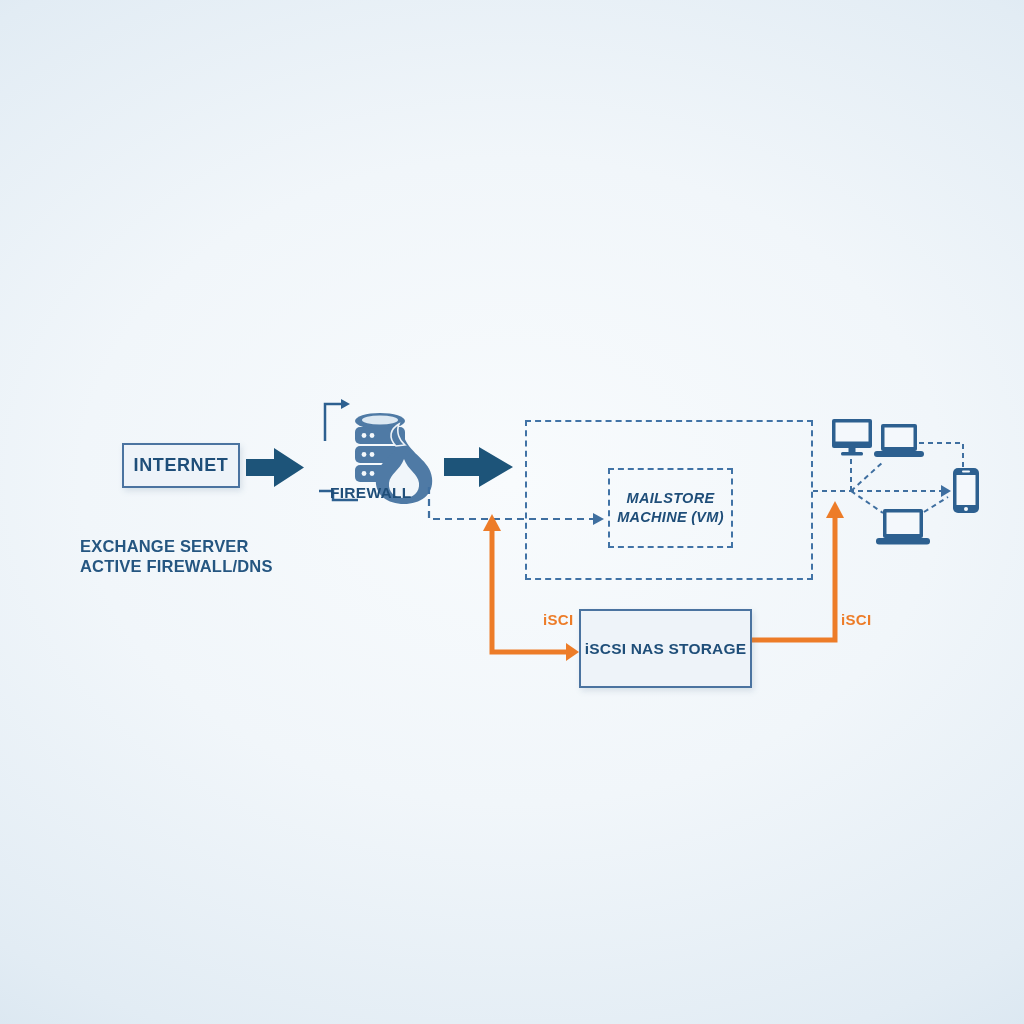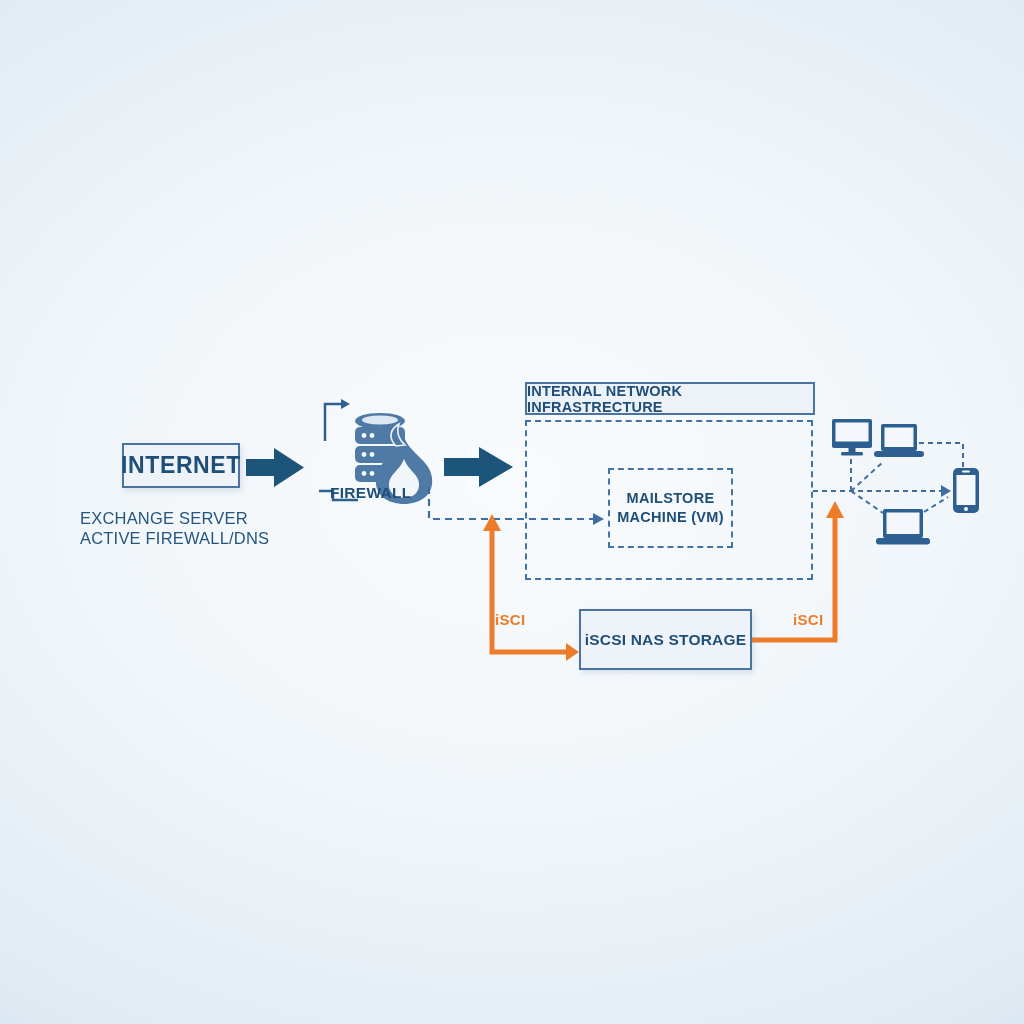--- a/index.html
+++ b/index.html
@@ -17,30 +17,30 @@
   .box{
     background:#eef3f9;border:2px solid #4b73a0;
     display:flex;align-items:center;justify-content:center;
     color:#1f4e79;font-weight:bold;
     box-shadow:2px 3px 6px rgba(90,120,150,0.18);
   }
   .dashed-box{
     border:2px dashed #4173a6;background:transparent;
   }
   .lbl{color:#1f4e79;font-weight:bold;letter-spacing:0.3px;}
-  .internet-box{left:122px;top:443px;width:118px;height:45px;font-size:23px;letter-spacing:0.6px;}
-  .ext-label{left:80px;top:508px;font-size:16.5px;line-height:20px;color:#255681;font-weight:normal;letter-spacing:0.2px;}
+  .internet-box{left:122px;top:443px;width:118px;height:45px;font-size:18px;letter-spacing:0.6px;}
+  .ext-label{left:80px;top:536px;font-size:16.5px;line-height:20px;color:#255681;font-weight:bold;letter-spacing:0.2px;}
   .firewall-label{left:330px;top:484px;width:100px;text-align:left;font-size:15.5px;}
   .title-box{left:525px;top:382px;width:290px;height:33px;font-size:14.5px;letter-spacing:0.2px;box-shadow:none;background:#edf2f8;}
   .vmhost-box{left:525px;top:420px;width:288px;height:160px;}
   .vmhost-label{left:525px;top:438px;width:288px;text-align:center;font-size:15.5px;}
   .mailstore-box{left:608px;top:468px;width:125px;height:80px;display:flex;flex-direction:column;align-items:center;justify-content:center;}
-  .mailstore-box .lbl{font-size:14.5px;line-height:19px;}
-  .nas-box{left:579px;top:609px;width:173px;height:61px;font-size:15.5px;letter-spacing:0.2px;}
-  .iscsi-lbl{color:#ed7c28;font-weight:bold;font-size:15px;letter-spacing:0.3px;}
+  .mailstore-box .lbl{font-size:14.5px;line-height:19px;font-style:italic;}
+  .nas-box{left:579px;top:609px;width:173px;height:79px;font-size:15.5px;letter-spacing:0.2px;}
+  .iscsi-lbl{color:#ed7c28;font-weight:bold;font-size:15px;letter-spacing:0.3px;margin-left:48px;}
   .iscsi-left{left:495px;top:611px;}
   .iscsi-right{left:793px;top:611px;}
 </style>
 </head>
 <body>
 
 <div class="stage">
 
   <svg class="layer" viewBox="0 0 1024 1024">
 
@@ -129,23 +129,20 @@
     <span>INTERNET</span>
   </div>
 
   <div class="abs ext-label">
     <div>EXCHANGE SERVER</div>
     <div>ACTIVE FIREWALL/DNS</div>
   </div>
 
   <div class="abs lbl firewall-label">FIREWALL</div>
 
-  <div class="abs box title-box">
-    <span>INTERNAL NETWORK INFRASTRECTURE</span>
-  </div>
 
   <div class="abs dashed-box vmhost-box"></div>
 
   <div class="abs dashed-box mailstore-box">
     <span class="lbl">MAILSTORE</span>
     <span class="lbl">MACHINE (VM)</span>
   </div>
 
   <div class="abs box nas-box">
     <span>iSCSI NAS STORAGE</span>

